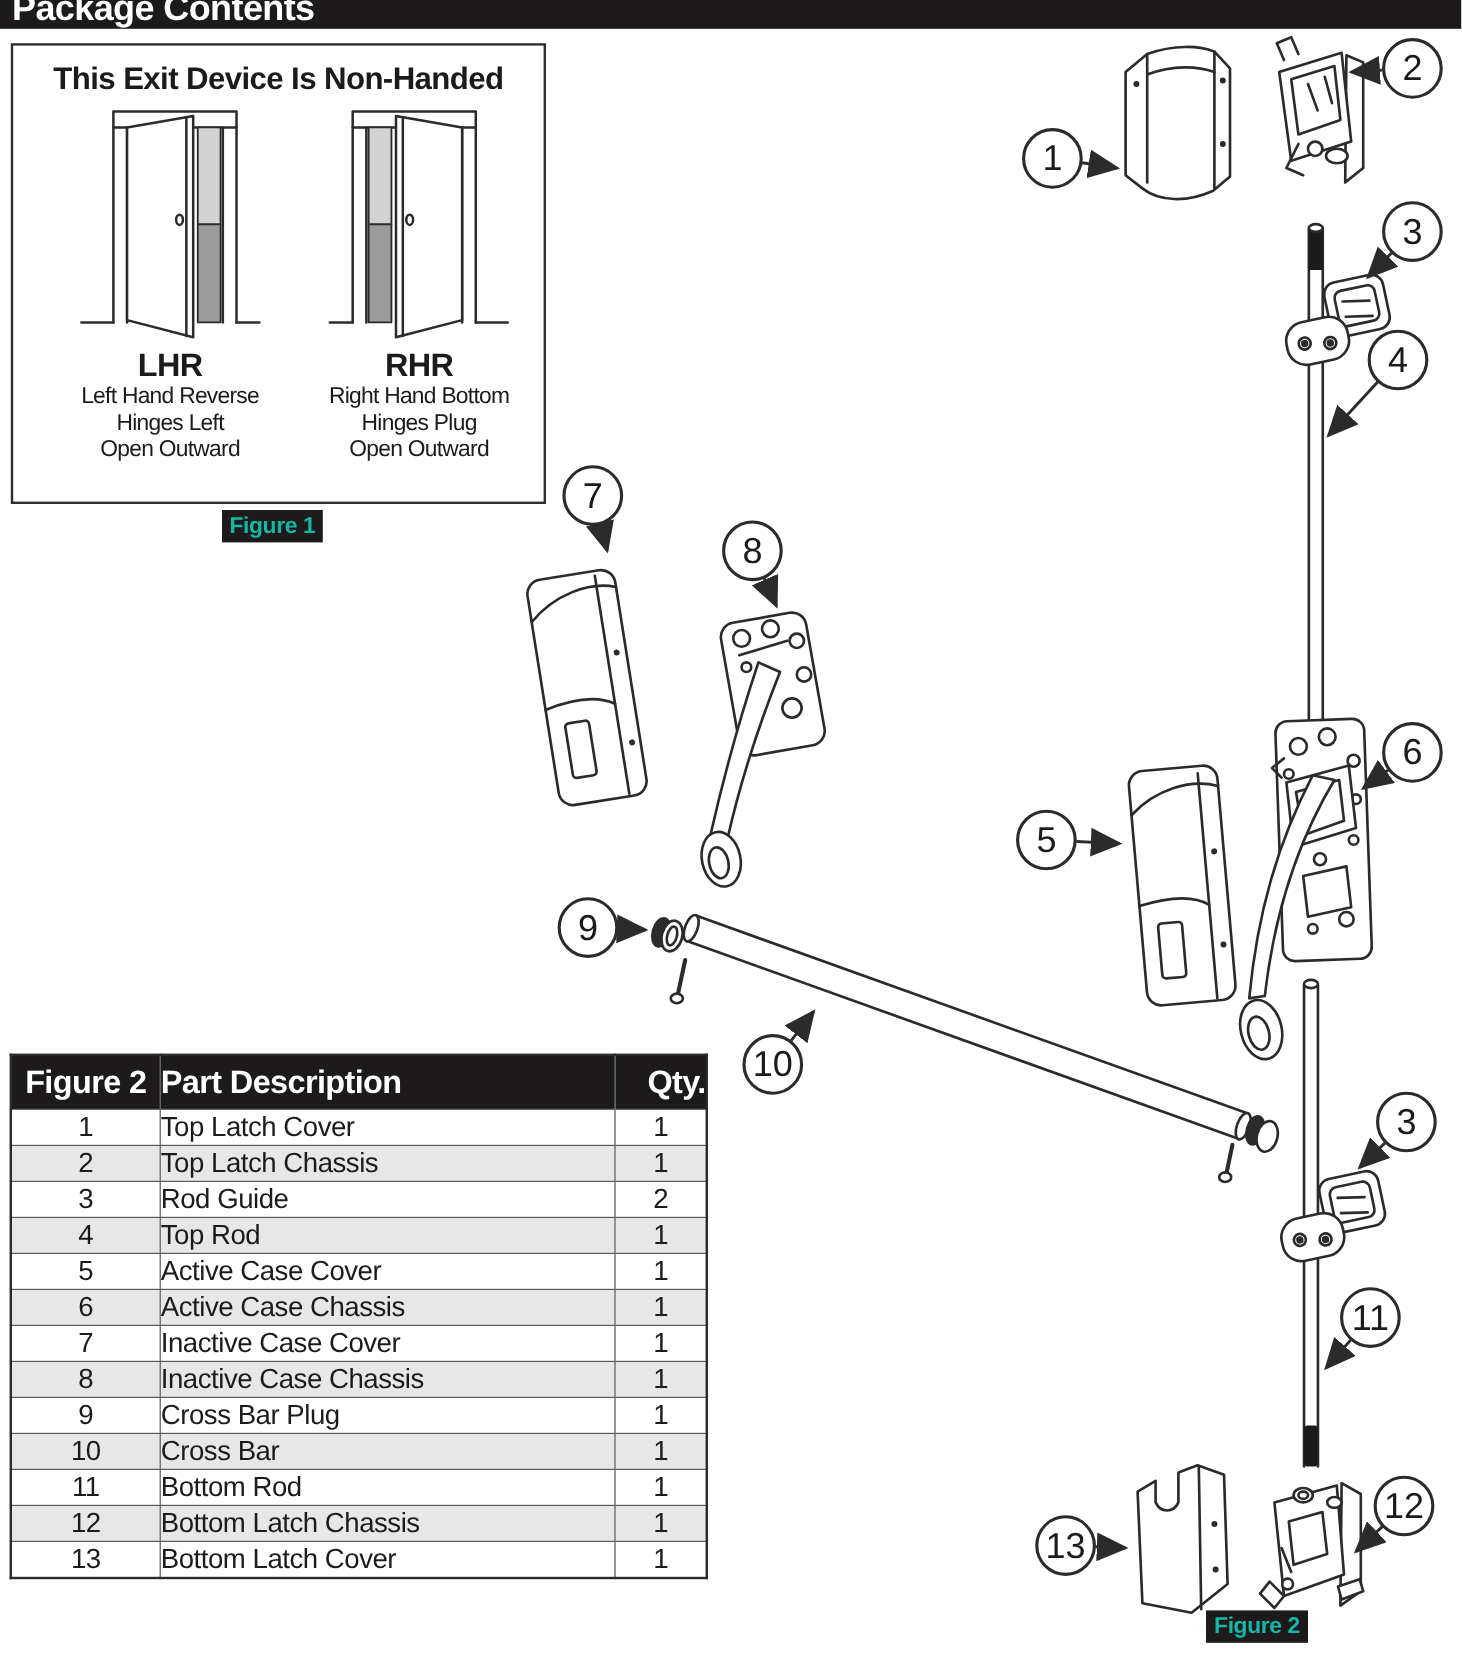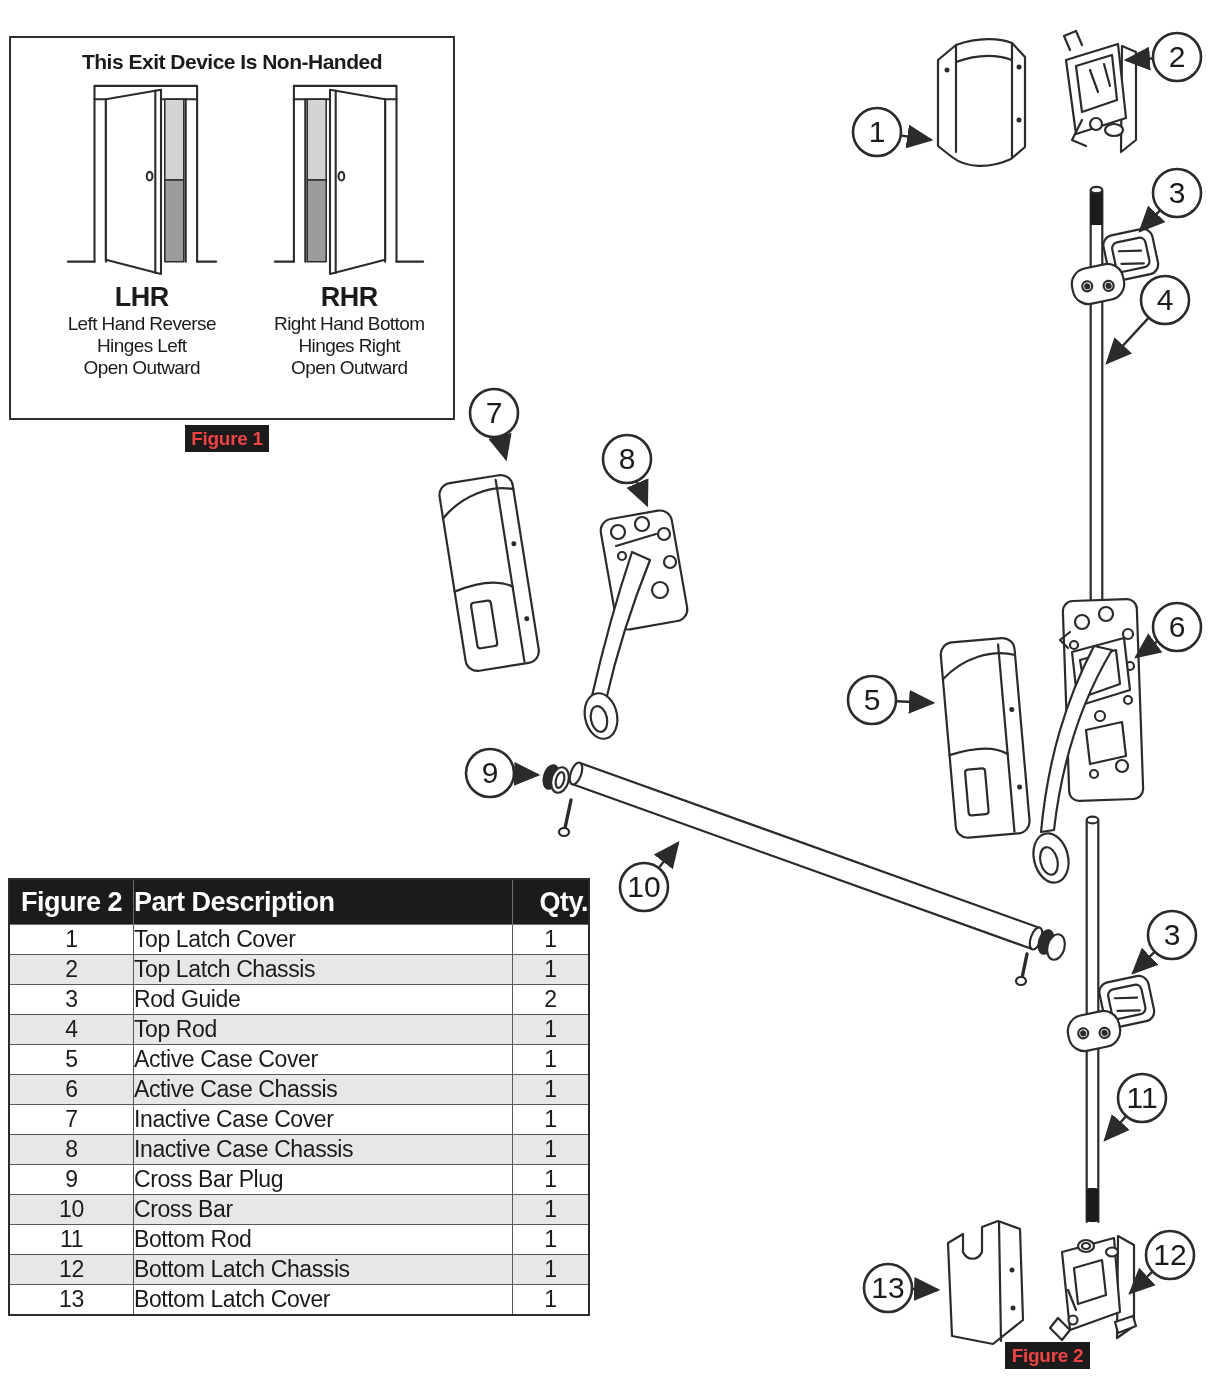--- a/index.html
+++ b/index.html
@@ -5,26 +5,26 @@
   html,body{margin:0;padding:0;background:#ffffff;}
   .page{position:relative;width:1218px;height:1378px;background:#fff;overflow:hidden;
         font-family:"Liberation Sans","DejaVu Sans",sans-serif;color:#1d1a1b;}
   
   .header-bar{position:absolute;left:0;top:0;width:1218px;height:24px;background:#1d1a1b;overflow:hidden;z-index:3;}
   .header-bar span{display:inline-block;position:relative;top:-9px;left:10px;color:#fff;
         font-size:30px;font-weight:bold;letter-spacing:-0.5px;}
   
   .fig1-panel{position:absolute;left:9px;top:36px;width:446px;height:384px;border:2.5px solid #2f2f2f;
         box-sizing:border-box;z-index:2;background:#fff;}
-  .fig1-title{text-align:center;font-weight:bold;font-size:21px;letter-spacing:-0.5px;margin-top:12px;}
+  .fig1-title{text-align:center;font-weight:bold;font-size:26px;letter-spacing:-0.5px;margin-top:12px;}
   .doors-row{display:flex;justify-content:space-evenly;align-items:flex-start;margin-top:4px;padding-left:27px;}
   .door-col{display:flex;flex-direction:column;align-items:center;width:210px;}
   .door-code{font-weight:bold;font-size:27px;letter-spacing:-0.5px;margin-top:2px;}
   .door-line{font-size:19px;letter-spacing:-0.6px;line-height:1.17;}
-  .fig-tag{position:absolute;background:#1d1a1b;color:#ef4444;font-weight:bold;font-size:19px;
+  .fig-tag{position:absolute;background:#1d1a1b;color:#14b8a6;font-weight:bold;font-size:19px;
         display:flex;align-items:center;justify-content:center;z-index:3;letter-spacing:-0.3px;}
   .fig1-tag{left:185px;top:425px;width:84px;height:27px;}
   .fig2-tag{left:1005px;top:1342px;width:85px;height:27px;}
   
   .parts-table{position:absolute;left:8px;top:878px;z-index:2;border-collapse:collapse;background:#fff;
         border:2.5px solid #2b2b2b;table-layout:fixed;width:576px;}
   .parts-table th{background:#1d1a1b;color:#fff;font-weight:bold;font-size:27px;height:44px;
         border:1.5px solid #6d6e71;letter-spacing:-0.5px;padding:0;}
   .parts-table td{font-size:23px;height:29px;border:1.5px solid #58595b;padding:0;letter-spacing:-0.4px;}
   .parts-table tr.alt td{background:#e7e7e7;}
@@ -36,20 +36,23 @@
   .c-qty{text-align:center;}
   
   #diagram-svg{position:absolute;left:0;top:0;z-index:1;}
   #diagram-svg text{font-family:"Liberation Sans","DejaVu Sans",sans-serif;}
 </style>
 </head>
 <body>
 
 <div class="page">
 
+  <div class="header-bar">
+    <span>Package Contents</span>
+  </div>
 
   <div class="fig1-panel">
     <div class="fig1-title">This Exit Device Is Non-Handed</div>
     <div class="doors-row">
       <div class="door-col">
         <svg width="152" height="202" viewBox="0 0 160 212">
           <g id="door-art" stroke="#2b2b2b" stroke-width="2.2" fill="none" stroke-linejoin="round" stroke-linecap="round">
             <line x1="2" y1="193" x2="30" y2="193"></line>
               <line x1="138" y1="193" x2="158" y2="193"></line>
             <rect x="30" y="8" width="108" height="14" fill="#fff"></rect>
@@ -68,21 +71,21 @@
         <div class="door-line">Left Hand Reverse</div>
         <div class="door-line">Hinges Left</div>
         <div class="door-line">Open Outward</div>
       </div>
       <div class="door-col">
         <svg width="152" height="202" viewBox="0 0 160 212">
           <use href="#door-art" transform="translate(160,0) scale(-1,1)"></use>
         </svg>
         <div class="door-code">RHR</div>
         <div class="door-line">Right Hand Bottom</div>
-        <div class="door-line">Hinges Right</div>
+        <div class="door-line">Hinges Plug</div>
         <div class="door-line">Open Outward</div>
       </div>
     </div>
   </div>
   <div class="fig-tag fig1-tag">Figure 1</div>
 
   <table class="parts-table">
     <thead>
       <tr>
         <th class="th-fig">Figure 2</th>

